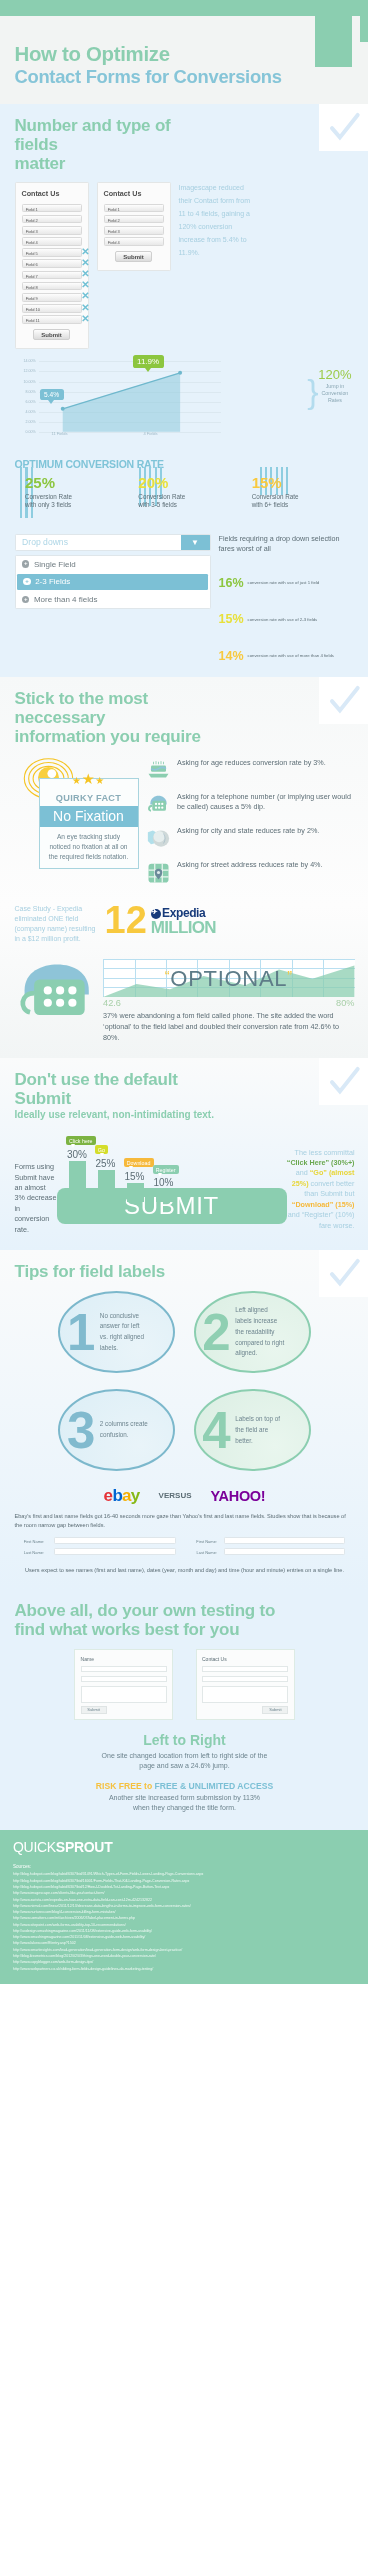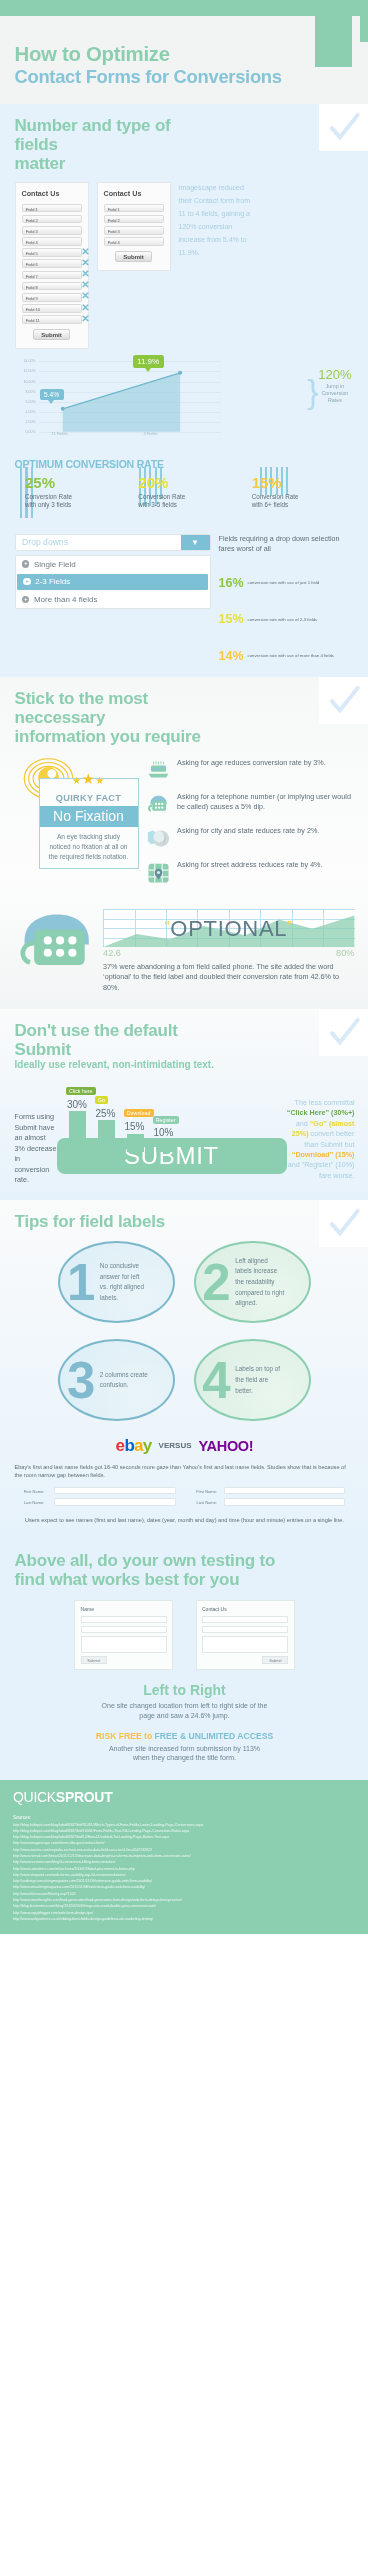--- a/index.html
+++ b/index.html
@@ -233,21 +233,21 @@
   }
   .tip .num {
     font-size: 51px; font-weight:bold; line-height:1; margin-left: 6.6px; opacity:.95;
   }
   .tip .tx { font-size: 6.3px; line-height:1.7; color:#6d848e; margin-left: 4.6px; width: 49px;}
   .tip.blue  { border: 2.6px solid #7cb8cc; background: radial-gradient(circle at 70% 70%, #e9f4f9, #dceef6); }
   .tip.green { border: 2.6px solid #8bceb0; background: radial-gradient(circle at 70% 70%, #e9f6ee, #dbeee3); }
   .tip.blue .num { color:#7cb8cc; } .tip.green .num { color:#8bceb0; }
 
   
-  .vs-row { display:flex; align-items:center; justify-content:center; gap:7px; margin-top: 14.5px;}
+  .vs-row { display:flex; align-items:center; justify-content:center; gap:19px; margin-top: 14.5px;}
   .ebay { font-size: 17px; font-weight:bold; letter-spacing:-0.7px;}
   .ebay .e{color:#e53238;} .ebay .b{color:#0064d2;} .ebay .a{color:#f5af02;} .ebay .y{color:#86b817;}
   .versus { font-size: 8px; font-weight:bold; color:#5c6d75;}
   .yahoo { font-size: 14.5px; font-weight:bold; color:#7b0099; letter-spacing:-0.3px;}
   .vs-note { font-size: 5.6px; color:#5c6d75; line-height:1.5; margin-top: 6.6px;}
   .label-demo { display:flex; gap: 17px; margin-top: 8px; padding: 0 9.2px;}
   .label-demo .col { flex:1; }
   .ld-line { display:flex; gap:6.6px; margin-bottom:4px; }
   .ld-lbl { font-size:4px; color:#6d848e; width:24px; padding-top:2px;}
   .ld-lbl.r { text-align:right; }
@@ -534,20 +534,28 @@
                 </g>
                 <path d="M20 14a6 6 0 016 6c0 5-6 11-6 11s-6-6-6-11a6 6 0 016-6z" fill="#6b8a9a"></path>
                 <circle cx="20" cy="20" r="2.5" fill="#dfeaea"></circle>
               </svg>
             </div>
             <div class="tx">Asking for street address reduces rate by 4%.</div>
           </div>
         </div>
     </div>
 
+    <div class="exp-row">
+      <div class="exp-note">Case Study - Expedia eliminated ONE field (company name) resulting in a $12 million profit.</div>
+      <div class="exp-12">12</div>
+      <div class="exp-right">
+        <div class="exp-logo"><span class="orb"></span><span>Expedia</span></div>
+        <div class="exp-million">MILLION</div>
+      </div>
+    </div>
 
     <div class="opti-row">
       <div class="phone-ic">
         <svg viewBox="0 0 120 90" style="width:100%;height:auto">
           <path d="M14 46 C14 18 40 8 62 8 C86 8 108 20 108 46 L108 52 L14 52 Z" fill="#8ec4d8"></path>
           <rect x="28" y="30" width="74" height="52" rx="8" fill="#8bceb0"></rect>
           <path d="M28 50 C8 50 6 74 22 78" fill="none" stroke="#8bceb0" stroke-width="7"></path>
           <g fill="#fff">
             <circle cx="48" cy="46" r="6"></circle>
               <circle cx="66" cy="46" r="6"></circle>

